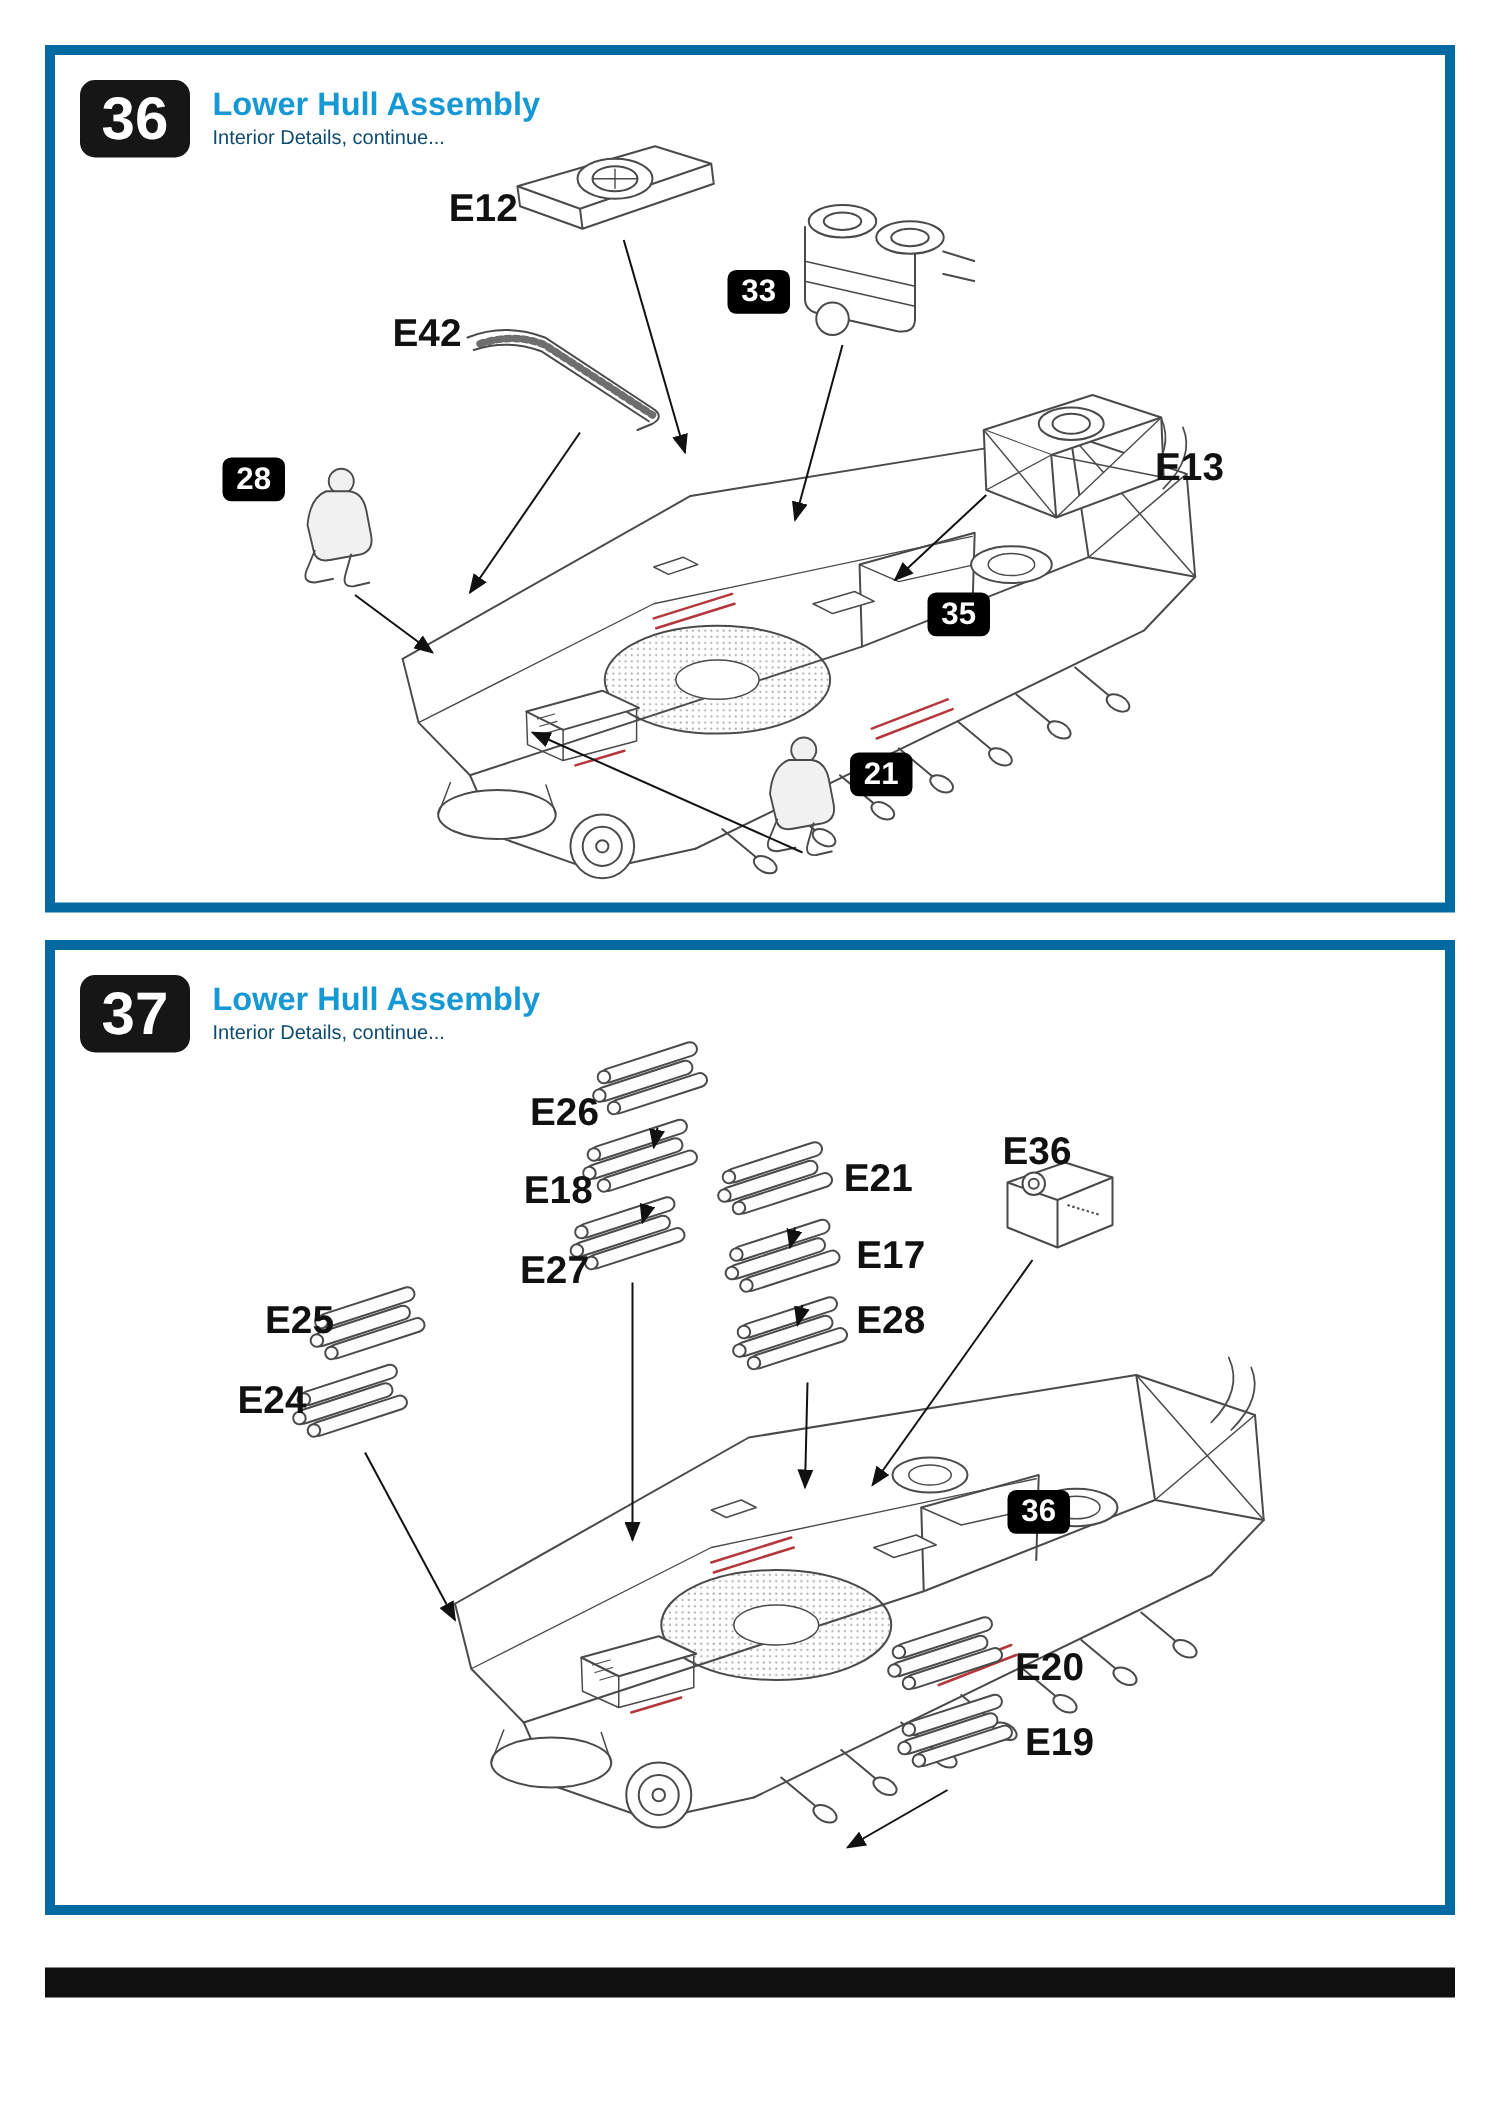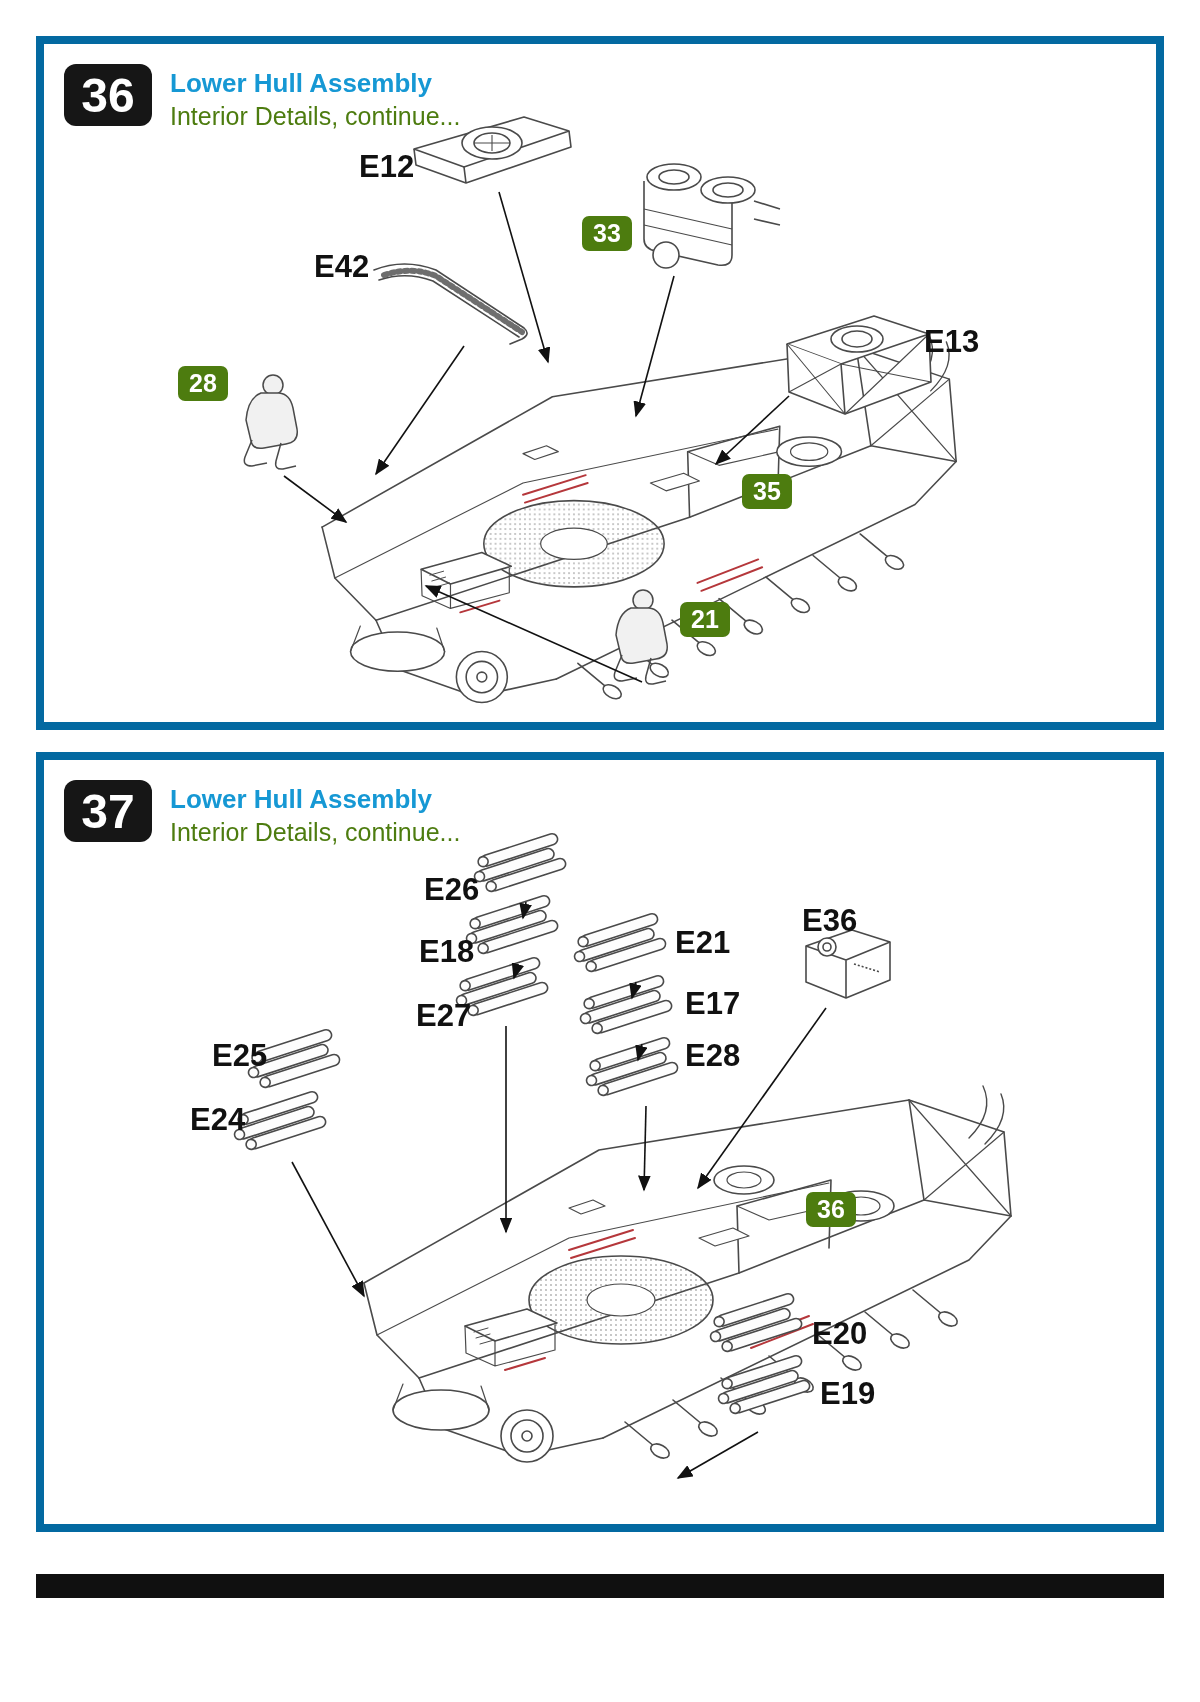--- a/index.html
+++ b/index.html
@@ -30,30 +30,30 @@
     border-radius: 12px;
     display: flex; align-items: center; justify-content: center;
     font-size: 48px; font-weight: bold;
   }
   .panel-title {
     position: absolute; left: 126px; top: 24px;
     color: #1698d4; font-size: 26px; font-weight: bold; text-align: right;
   }
   .panel-subtitle {
     position: absolute; left: 126px; top: 58px;
-    color: #4d7c0f; font-size: 25px;
+    color: #0c4a6e; font-size: 16px;
   }
   .part-label {
     position: absolute;
     font-size: 31px; font-weight: bold; color: #111111;
     white-space: nowrap;
   }
   .step-ref {
     position: absolute;
-    background: #4d7c0f; color: #ffffff;
+    background: #000000; color: #ffffff;
     font-size: 25px; font-weight: bold;
     padding: 3px 11px; border-radius: 7px;
   }
   .leader path { stroke: #111111; stroke-width: 1.6; fill: none; }
 </style>
 </head>
 <body>
 
 <svg width="0" height="0" style="position:absolute" aria-hidden="true">
   <defs>
@@ -188,21 +188,21 @@
       <path d="M598,638 L382,542" marker-end="url(#ah)"></path>
     </g>
   </svg>
 
   <div class="step-badge-big">36</div>
   <div class="panel-title">Lower Hull Assembly</div>
   <div class="panel-subtitle">Interior Details, continue...</div>
 
   <div class="part-label" style="left:315px;top:105px">E12</div>
   <div class="part-label" style="left:270px;top:205px">E42</div>
-  <div class="part-label" style="left:880px;top:280px">E13</div>
+  <div class="part-label" style="left:880px;top:312px">E13</div>
 
   <div class="step-ref" style="left:538px;top:172px">33</div>
   <div class="step-ref" style="left:134px;top:322px">28</div>
   <div class="step-ref" style="left:698px;top:430px">35</div>
   <div class="step-ref" style="left:636px;top:558px">21</div>
 </div>
 
 <div class="panel panel-37">
   <svg class="art" width="1120" height="804" viewBox="0 0 1120 804">
     <use href="#hull-art" transform="translate(225,328)"></use>

